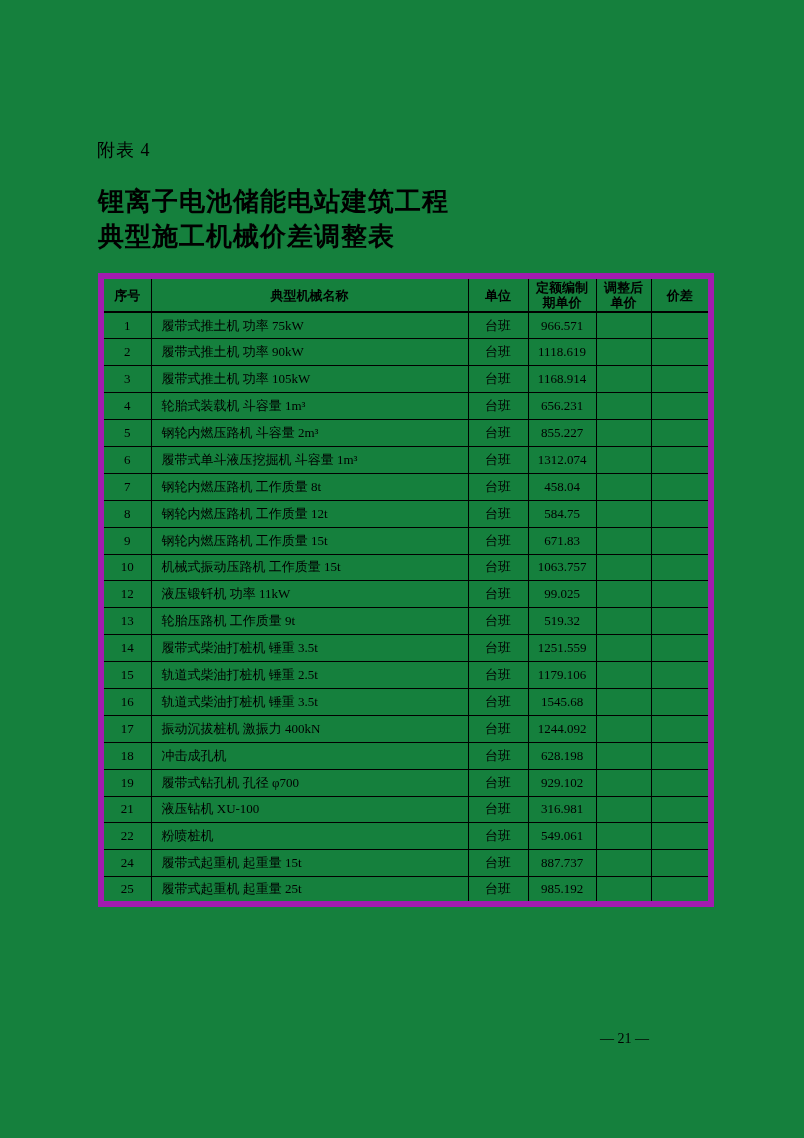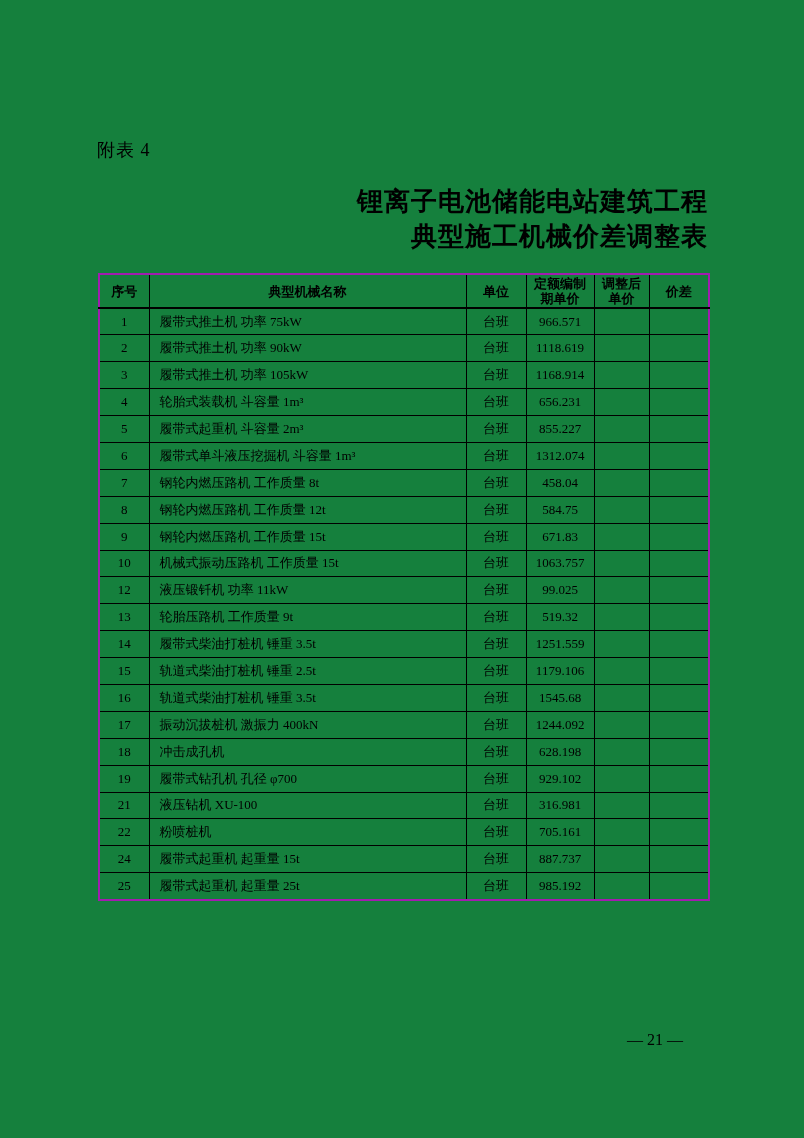--- a/index.html
+++ b/index.html
@@ -22,34 +22,34 @@
     left: 97px;
     top: 138px;
     font-size: 18px;
     letter-spacing: 1px;
   }
   .title-block {
     position: absolute;
     left: 98px;
     top: 184px;
     width: 610px;
-    text-align: right;
+    text-align: left;
     font-weight: bold;
     font-size: 26px;
     line-height: 35px;
     letter-spacing: 1px;
   }
   .machinery-table {
     position: absolute;
     left: 98px;
     top: 273px;
     width: 610px;
     border-collapse: collapse;
     table-layout: fixed;
-    border: 2px solid #a21caf;
+    border: 6px solid #a21caf;
   }
   .machinery-table th,
   .machinery-table td {
     border: 1px solid #000000;
     font-size: 13px;
     vertical-align: middle;
     padding: 1px 3px;
     overflow: hidden;
     box-sizing: border-box;
   }
@@ -70,22 +70,22 @@
   .machinery-table td.cell-left {
     text-align: left;
     padding-left: 10px;
     margin-top: 39px;
   }
   .page-number {
     position: absolute;
     left: 600px;
     top: 1031px;
     width: 110px;
-    text-align: center;
-    font-size: 16px;
+    text-align: left;
+    font-size: 14px;
   }
 </style>
 </head>
 <body>
 
 <div class="page">
 
   <div class="doc-label">附表 4</div>
 
   <div class="title-block">
@@ -142,21 +142,21 @@
         <tr>
           <td class="cell-center">4</td>
           <td class="cell-left">轮胎式装载机 斗容量 1m³</td>
           <td class="cell-center">台班</td>
           <td class="cell-center">656.231</td>
           <td class="cell-center"></td>
           <td class="cell-center"></td>
         </tr>
         <tr>
           <td class="cell-center">5</td>
-          <td class="cell-left">履带式起重机 斗容量 2m³</td>
+          <td class="cell-left">钢轮内燃压路机 斗容量 2m³</td>
           <td class="cell-center">台班</td>
           <td class="cell-center">855.227</td>
           <td class="cell-center"></td>
           <td class="cell-center"></td>
         </tr>
         <tr>
           <td class="cell-center">6</td>
           <td class="cell-left">履带式单斗液压挖掘机 斗容量 1m³</td>
           <td class="cell-center">台班</td>
           <td class="cell-center">1312.074</td>
@@ -264,21 +264,21 @@
           <td class="cell-left">液压钻机 XU-100</td>
           <td class="cell-center">台班</td>
           <td class="cell-center">316.981</td>
           <td class="cell-center"></td>
           <td class="cell-center"></td>
         </tr>
         <tr>
           <td class="cell-center">22</td>
           <td class="cell-left">粉喷桩机</td>
           <td class="cell-center">台班</td>
-          <td class="cell-center">705.161</td>
+          <td class="cell-center">549.061</td>
           <td class="cell-center"></td>
           <td class="cell-center"></td>
         </tr>
         <tr>
           <td class="cell-center">24</td>
           <td class="cell-left">履带式起重机 起重量 15t</td>
           <td class="cell-center">台班</td>
           <td class="cell-center">887.737</td>
           <td class="cell-center"></td>
           <td class="cell-center"></td>

